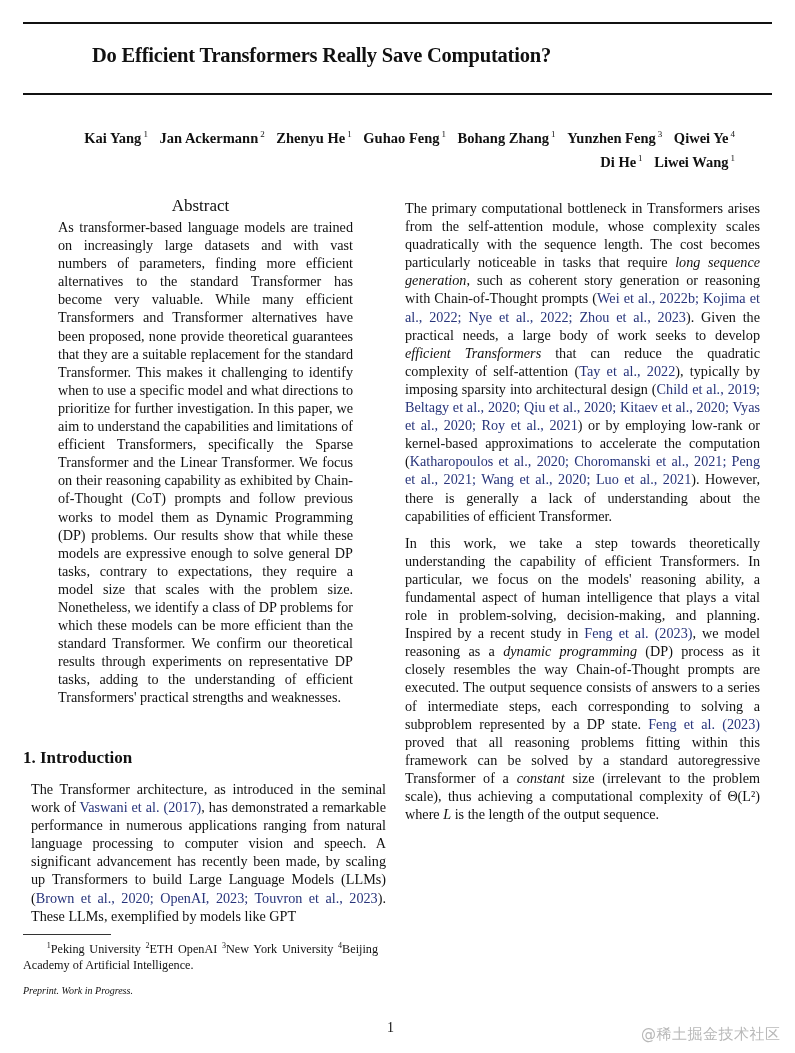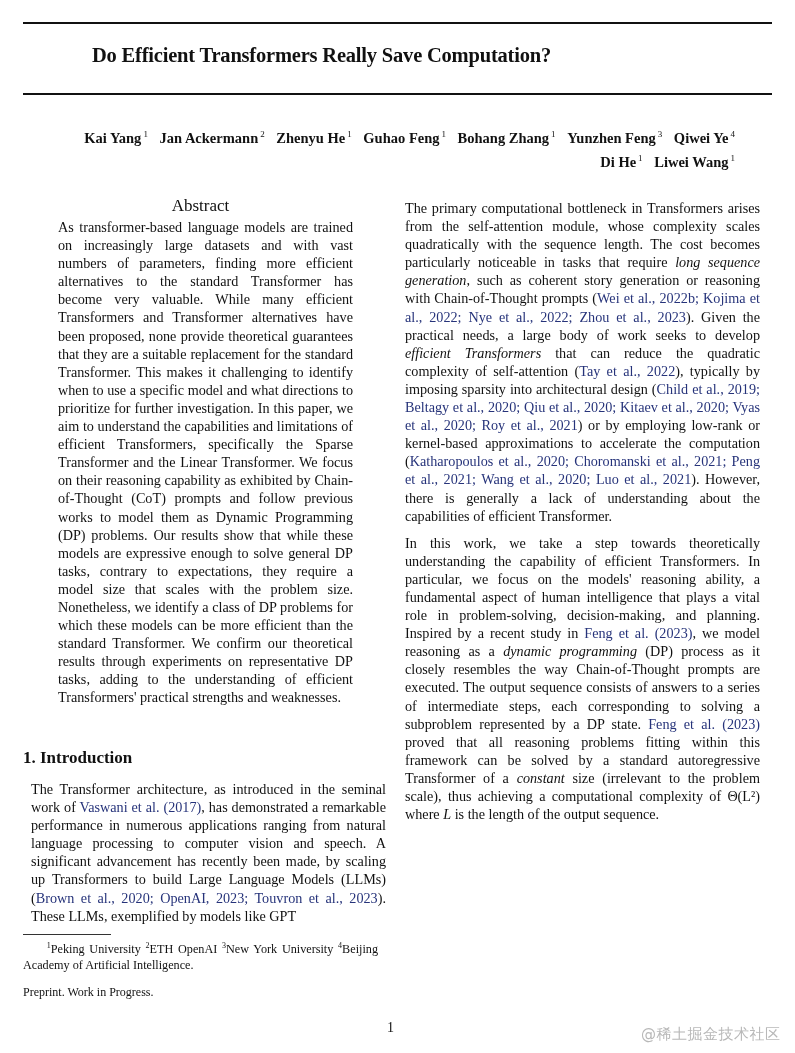--- a/index.html
+++ b/index.html
@@ -19,21 +19,21 @@
   .col.left-intro { left: 31px; width: 355px; top: 780px; }
   .col.right { left: 405px; width: 355px; top: 199px; }
   .abstract-head { position: absolute; left: 53px; width: 295px; top: 196px; text-align: center;
                    font-weight: normal; font-size: 17px; }
   .section-head { position: absolute; left: 23px; top: 748px; font-weight: bold; font-size: 17px; }
   p { margin: 0 0 9px 0; hyphens: auto; }
   .cite { color: #26337a; }
   .footnote-rule { position: absolute; left: 23px; top: 934px; width: 88px; height: 1px; background: #333; }
   .footnote { position: absolute; left: 23px; top: 938px; width: 355px; font-size: 12.2px; line-height: 15.5px; text-align: justify; }
   .footnote sup { font-size: 8px; }
-  .preprint { position: absolute; left: 23px; top: 985px; font-size: 12px; }
+  .preprint { position: absolute; left: 23px; top: 985px; font-size: 10px; font-style: italic; }
   .page-num { position: absolute; top: 1020px; left: 387px; font-size: 14px; }
   .watermark { position: absolute; top: 1025px; left: 641px; font-size: 15px; color: #b8b8b8;
                font-family: "DejaVu Sans", sans-serif; letter-spacing: 0.5px; }
   em { font-style: italic; }
 </style>
 </head>
 <body>
 
 <div class="rule top"></div>
 <div class="title">Do Efficient Transformers Really Save Computation?</div>

